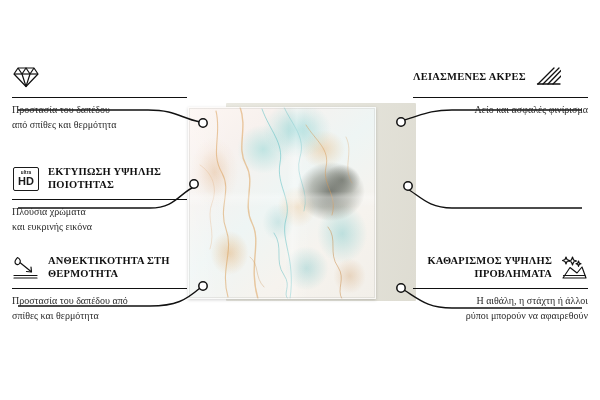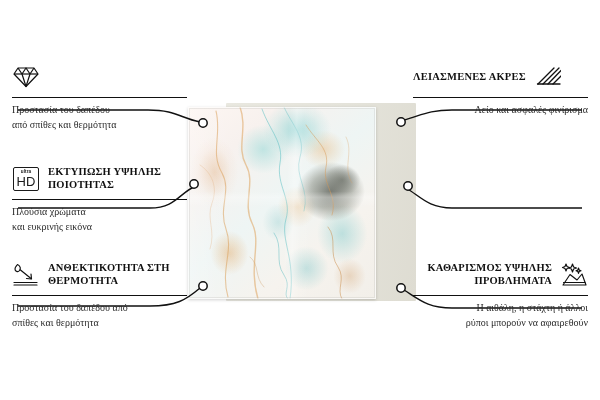--- a/index.html
+++ b/index.html
@@ -121,33 +121,33 @@
   .f-desc {
     font-size: 10px;
     line-height: 1.45;
     color: #2a2a2a;
     font-family: "Liberation Serif", "DejaVu Serif", serif;
   }
 
   
   .fp1 { top: 62px; }
   .fp2 { top: 164px; }
-  .fp3 { top: 260px; }
+  .fp3 { top: 253px; }
 
   .hd-badge {
     width: 26px; height: 24px;
     border: 1.2px solid #1a1a1a;
     border-radius: 2px;
     display: flex; flex-direction: column;
     align-items: center; justify-content: center;
     line-height: 1;
     font-family: "Liberation Sans", sans-serif;
   }
   .hd-badge .u { font-size: 4.6px; font-weight: 700; letter-spacing: .1px; }
-  .hd-badge .h { font-size: 13px; font-weight: 400; margin-top: .5px; }
+  .hd-badge .h { font-size: 11px; font-weight: 700; margin-top: .5px; }
 </style>
 </head>
 <body>
 
 <div id="root">
 
   <div class="product-stage">
     <div class="back-panel"></div>
     <div class="glass-panel">
       <div class="art"></div>

